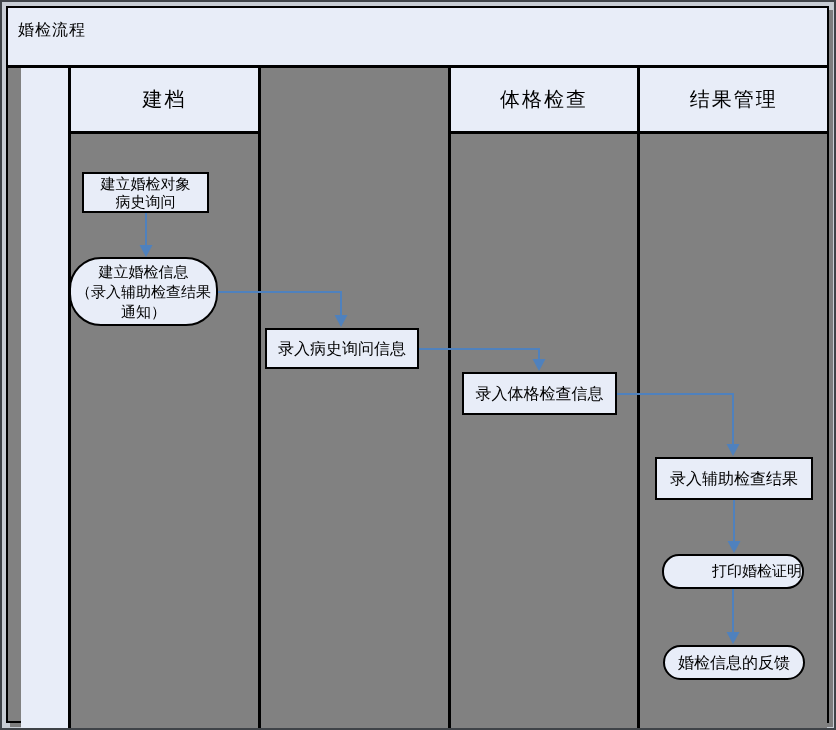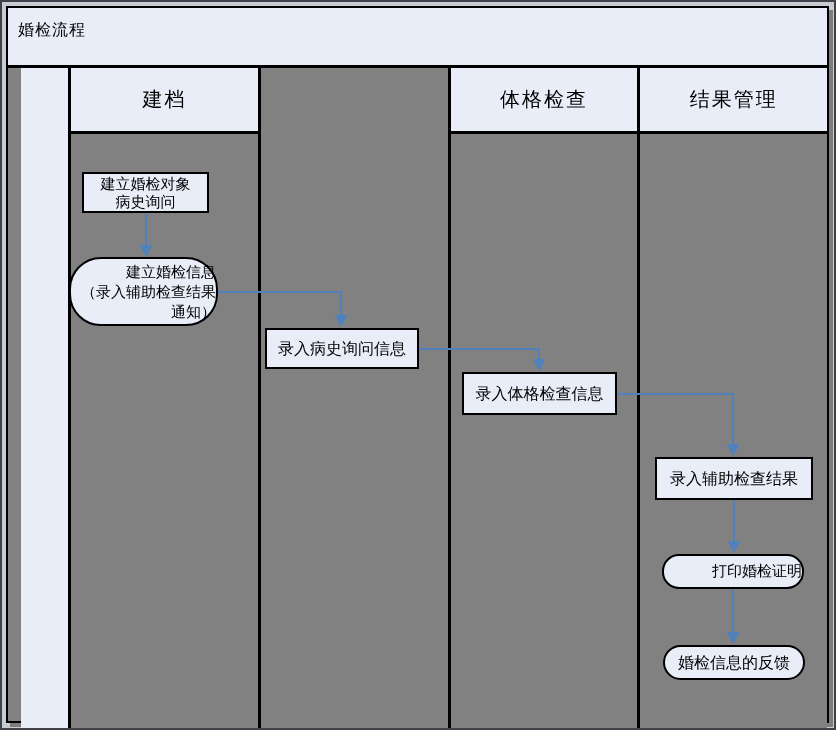--- a/index.html
+++ b/index.html
@@ -57,21 +57,21 @@
     position:absolute;
     background:#E8EDF8;
     border:2px solid #000;
     display:flex; flex-direction:column;
     align-items:center; justify-content:center;
     text-align:center;
     font-size:16px;
     line-height:19px;
   }
   .node span { display:block; white-space:nowrap; }
-  .node.terminator { border-radius:32px;align-items:flex-end; }
+  .node.terminator { border-radius:32px; }
   .node.stadium-s { border-radius:17px; }
   .node.stadium-m { border-radius:24px; }
 
   #n1 { left:82px;  top:172px; width:127px; height:41px; font-size:15px; line-height:18px; }
   #n2 { left:69px;  top:257px; width:149px; height:69px; font-size:15px; line-height:20px; }
   #n3 { left:265px; top:328px; width:154px; height:41px; }
   #n4 { left:462px; top:372px; width:155px; height:43px;font-family:Liberation Serif, serif; }
   #n5 { left:655px; top:457px; width:158px; height:43px; }
   #n6 { left:662px; top:554px; width:142px; height:35px; font-size:15px;align-items:flex-end; }
   #n7 { left:663px; top:645px; width:142px; height:35px; }

